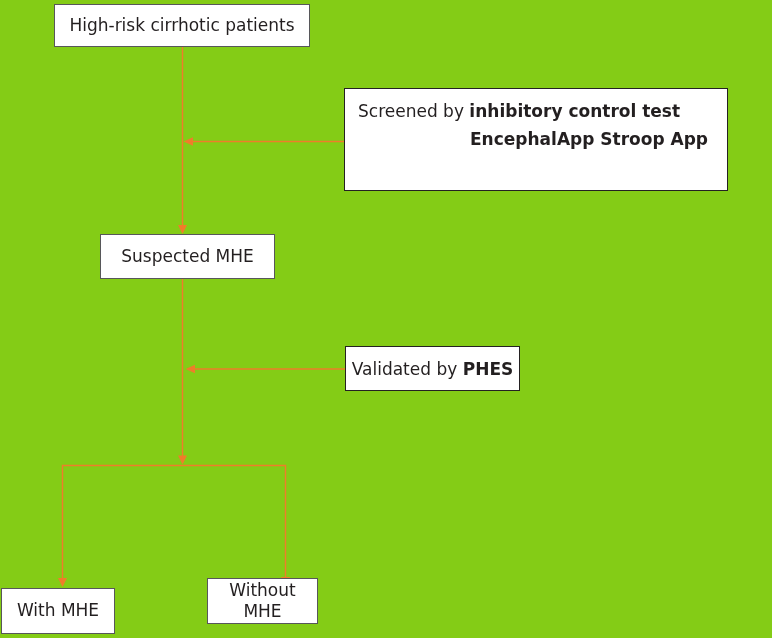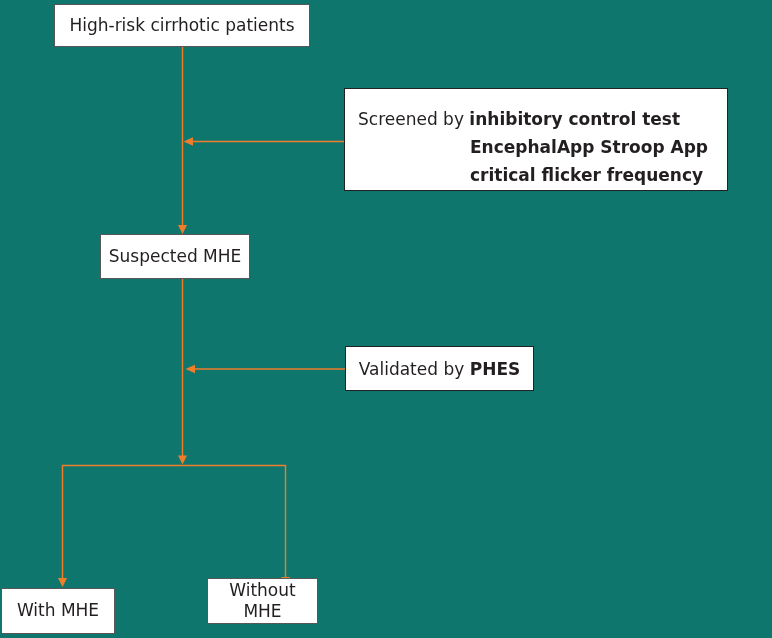--- a/index.html
+++ b/index.html
@@ -4,21 +4,21 @@
 <style>
   html, body {
     margin: 0;
     padding: 0;
     background: #ffffff;
   }
   .canvas {
     position: relative;
     width: 772px;
     height: 638px;
-    background: #0f766e;
+    background: #84cc16;
     font-family: "DejaVu Sans", "Liberation Sans", sans-serif;
     color: var(--text, #231f20);
     overflow: hidden;
   }
   .connectors {
     position: absolute;
     left: 0;
     top: 0;
     width: 772px;
     height: 638px;
@@ -52,21 +52,21 @@
     border: 1.5px solid var(--ann-border, #242122);
   }
   .annotation {
     position: absolute;
     box-sizing: border-box;
     background: #ffffff;
     font-size: 17px;
     line-height: 28px;
   }
   .annotation.screened {
-    padding: 16px 10px 8px 13px;
+    padding: 8px 10px 8px 13px;
     display: block;
     text-align: left;
   }
   .annotation.screened .method-line {
     text-align: left;
     margin-left: 112px;
   }
   .annotation.validated {
     display: flex;
     align-items: center;
@@ -112,28 +112,27 @@
     </g>
   </svg>
 
   <div class="node box-main" style="left:54px; top:4px; width:256px; height:43px;">
     <span>High-risk cirrhotic patients</span>
   </div>
 
   <div class="annotation box-ann screened" style="left:344px; top:88px; width:384px; height:103px;">
     <div class="method-first"><span>Screened by </span><b>inhibitory control test</b></div>
     <div class="method-line"><b>EncephalApp Stroop App</b></div>
-    <div class="method-line"><b>critical flicker frequency</b></div>
   </div>
 
-  <div class="node box-main" style="left:100px; top:234px; width:150px; height:45px;">
+  <div class="node box-main" style="left:100px; top:234px; width:175px; height:45px;">
     <span>Suspected MHE</span>
   </div>
 
-  <div class="annotation box-ann validated" style="left:345px; top:346px; width:189px; height:45px;">
+  <div class="annotation box-ann validated" style="left:345px; top:346px; width:175px; height:45px;">
     <span>Validated by </span>
       <span>&nbsp;</span>
       <b>PHES</b>
   </div>
 
   <div class="node box-main" style="left:1px; top:588px; width:114px; height:46px;text-align:right;">
     <span>With MHE</span>
   </div>
 
   <div class="node box-main" style="left:207px; top:578px; width:111px; height:46px;">

